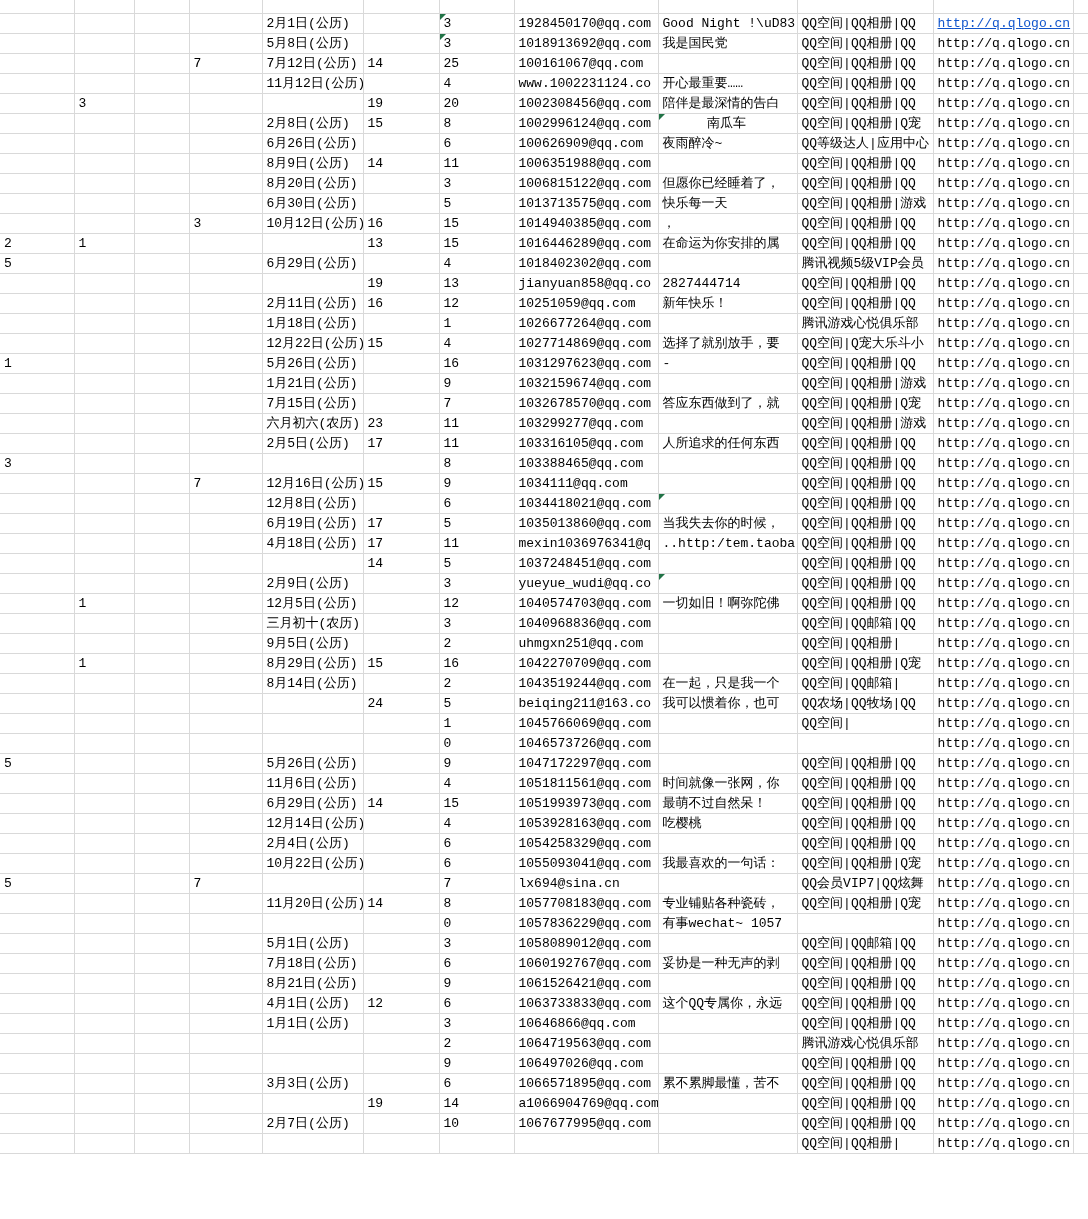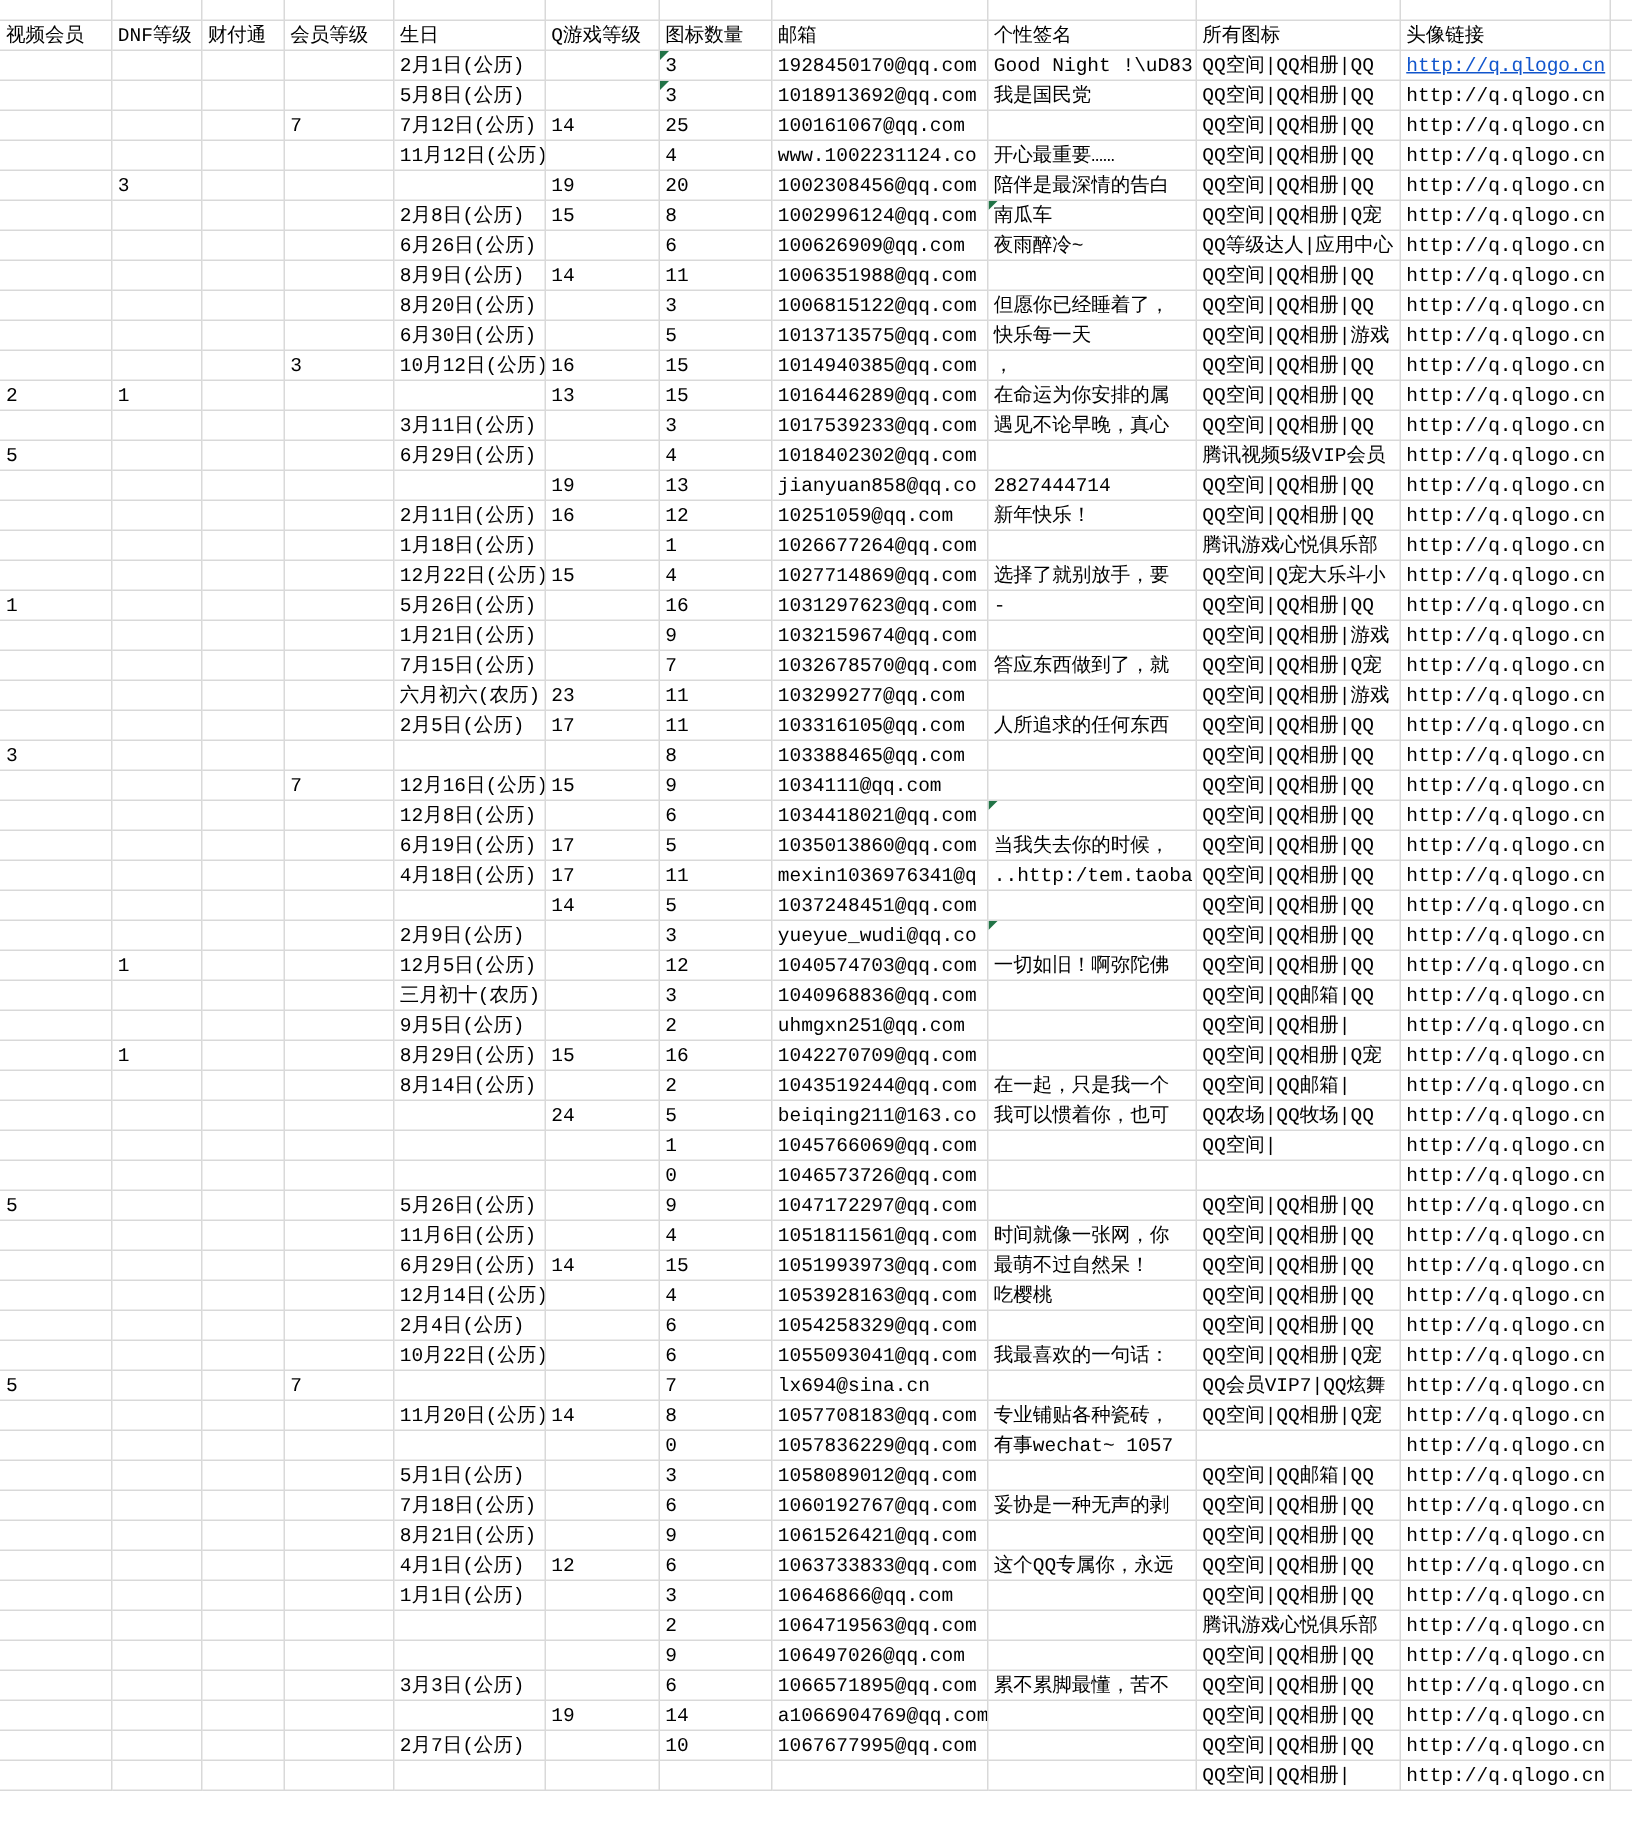--- a/index.html
+++ b/index.html
@@ -8,21 +8,21 @@
     font-family:"Liberation Mono","DejaVu Sans",monospace;font-size:13px;
   }
   table{border-collapse:collapse;table-layout:fixed;width:1088px}
   td,th{
     box-sizing:border-box;height:20px;line-height:19px;
     border-right:1px solid #d9d9d9;border-bottom:1px solid #d9d9d9;
     padding:0 1px 0 4px;white-space:nowrap;overflow:hidden;
     text-align:left;font-weight:normal;position:relative;vertical-align:middle;
   }
   tr.spacer td{height:13px}
-  td.right{text-align:left;padding-right:6px}
+  td.right{text-align:center;padding-right:6px}
   .tri{position:absolute;top:0;left:0;width:0;height:0;
        border-top:6px solid #217346;border-right:6px solid transparent}
   a.qlink{color:#1155cc;text-decoration:underline;cursor:pointer}
 </style>
 </head>
 <body>
 
 <div>
   <table>
     <colgroup>
@@ -48,34 +48,20 @@
           <td></td>
           <td></td>
           <td></td>
           <td></td>
           <td></td>
           <td></td>
           <td></td>
           <td></td>
         </tr>
         <tr>
-          <th>视频会员</th>
-          <th>DNF等级</th>
-          <th>财付通</th>
-          <th>会员等级</th>
-          <th>生日</th>
-          <th>Q游戏等级</th>
-          <th>图标数量</th>
-          <th>邮箱</th>
-          <th>个性签名</th>
-          <th>所有图标</th>
-          <th>头像链接</th>
-          <th></th>
-        </tr>
-        <tr>
           <td></td>
           <td></td>
           <td></td>
           <td></td>
           <td>2月1日(公历)</td>
           <td></td>
           <td><span class="tri"></span>3</td>
           <td>1928450170@qq.com</td>
           <td>Good Night !\uD83</td>
           <td>QQ空间|QQ相册|QQ</td>
@@ -230,34 +216,20 @@
           <td></td>
           <td>13</td>
           <td>15</td>
           <td>1016446289@qq.com</td>
           <td>在命运为你安排的属</td>
           <td>QQ空间|QQ相册|QQ</td>
           <td>http://q.qlogo.cn</td>
           <td></td>
         </tr>
         <tr>
-          <td></td>
-          <td></td>
-          <td></td>
-          <td></td>
-          <td>3月11日(公历)</td>
-          <td></td>
-          <td>3</td>
-          <td>1017539233@qq.com</td>
-          <td>遇见不论早晚，真心</td>
-          <td>QQ空间|QQ相册|QQ</td>
-          <td>http://q.qlogo.cn</td>
-          <td></td>
-        </tr>
-        <tr>
           <td>5</td>
           <td></td>
           <td></td>
           <td></td>
           <td>6月29日(公历)</td>
           <td></td>
           <td>4</td>
           <td>1018402302@qq.com</td>
           <td></td>
           <td>腾讯视频5级VIP会员</td>

